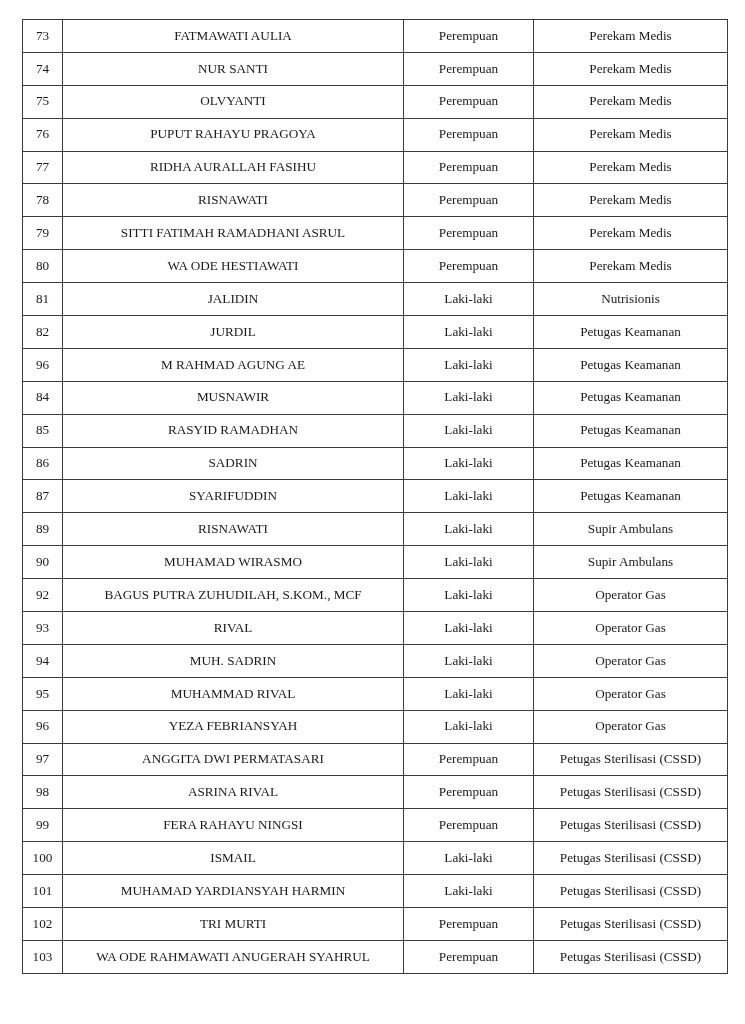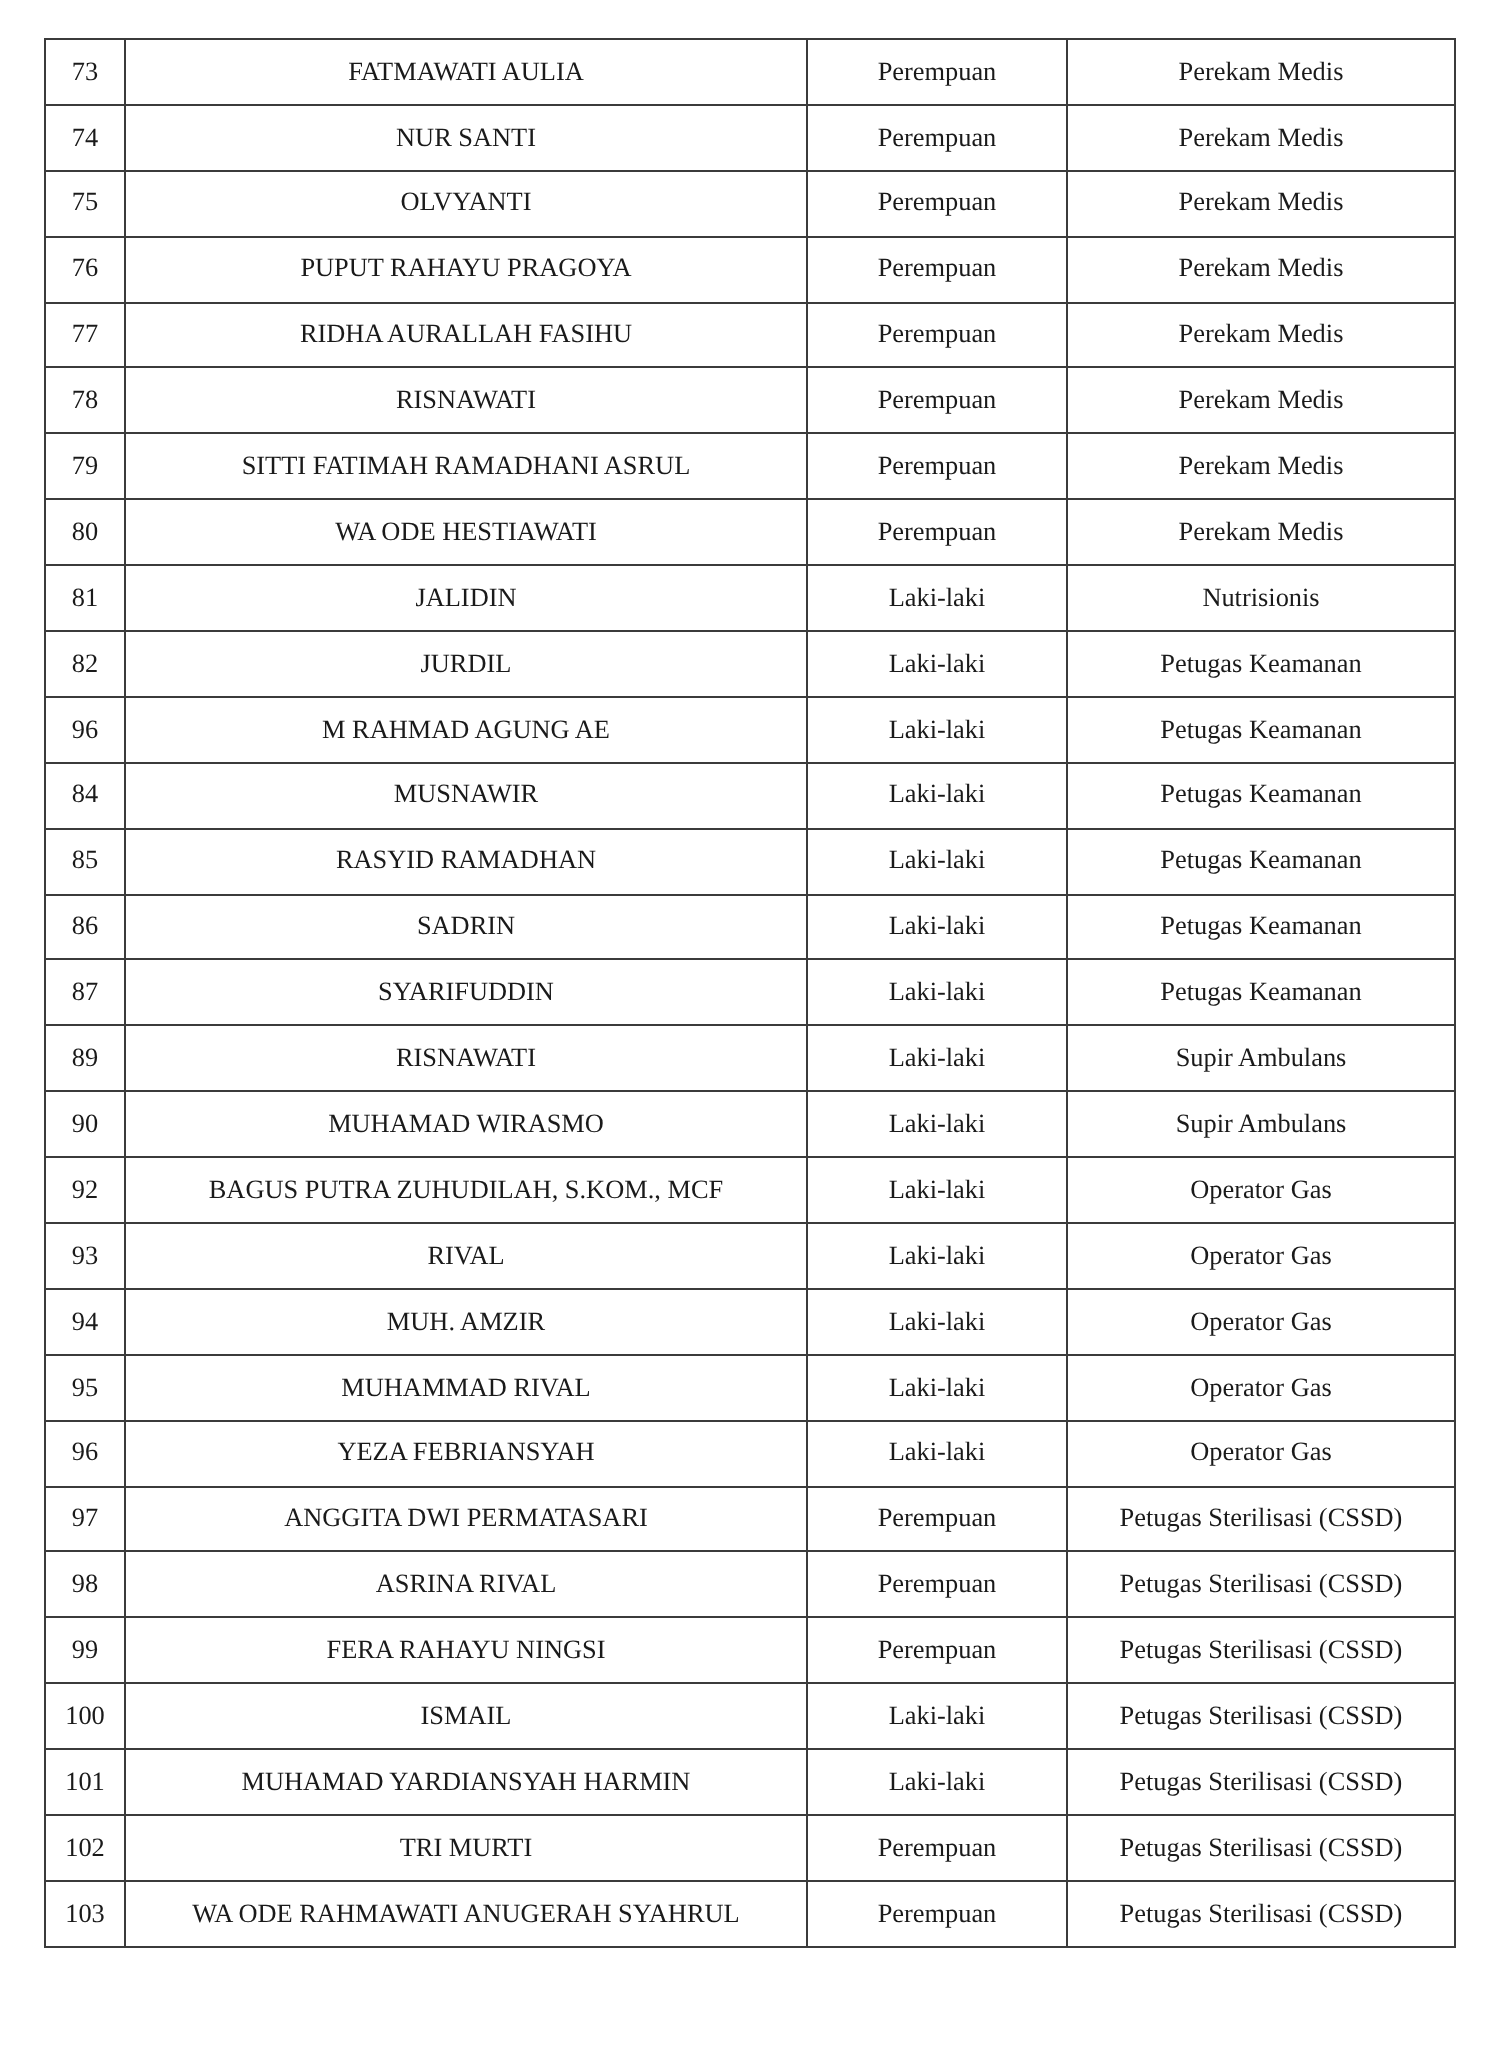--- a/index.html
+++ b/index.html
@@ -182,21 +182,21 @@
           <td class="cell-role">Operator Gas</td>
         </tr>
         <tr>
           <td class="cell-no">93</td>
           <td class="cell-name">RIVAL</td>
           <td class="cell-gender">Laki-laki</td>
           <td class="cell-role">Operator Gas</td>
         </tr>
         <tr>
           <td class="cell-no">94</td>
-          <td class="cell-name faded">MUH. AMZIR</td>
+          <td class="cell-name faded">MUH. SADRIN</td>
           <td class="cell-gender faded">Laki-laki</td>
           <td class="cell-role">Operator Gas</td>
         </tr>
         <tr>
           <td class="cell-no">95</td>
           <td class="cell-name">MUHAMMAD RIVAL</td>
           <td class="cell-gender">Laki-laki</td>
           <td class="cell-role">Operator Gas</td>
         </tr>
         <tr>

